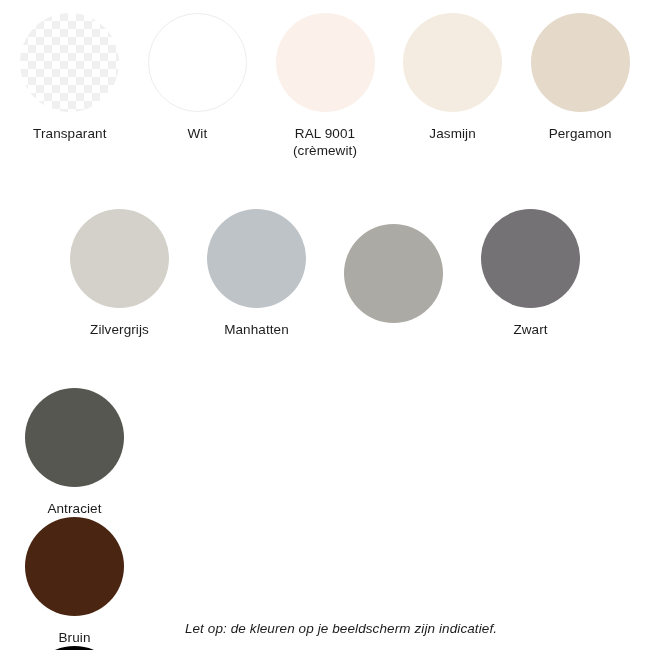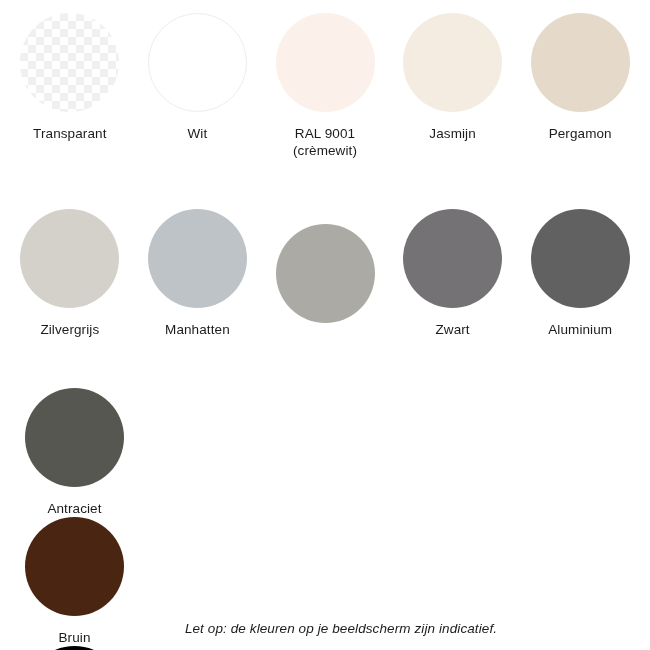--- a/index.html
+++ b/index.html
@@ -131,24 +131,20 @@
           <div class="swatch-circle" style="background-color: rgb(190, 195, 200);"></div>
           <div class="swatch-label">Manhatten</div>
         </div>
         <div class="swatch-cell">
           <div class="swatch-circle" style="background-color: rgb(172, 170, 165);"></div>
         </div>
         <div class="swatch-cell">
           <div class="swatch-circle" style="background-color: rgb(116, 114, 117);"></div>
           <div class="swatch-label">Zwart</div>
         </div>
-        <div class="swatch-cell">
-          <div class="swatch-circle" style="background-color: rgb(97, 97, 97);"></div>
-          <div class="swatch-label">Aluminium</div>
-        </div>
       </div>
     <div class="swatch-row" id="row-3">
         <div class="swatch-cell">
           <div class="swatch-circle" style="background-color: rgb(86, 87, 81);"></div>
           <div class="swatch-label">Antraciet</div>
         </div>
         <div class="swatch-cell">
           <div class="swatch-circle" style="background-color: rgb(74, 38, 18);"></div>
           <div class="swatch-label">Bruin</div>
         </div>

